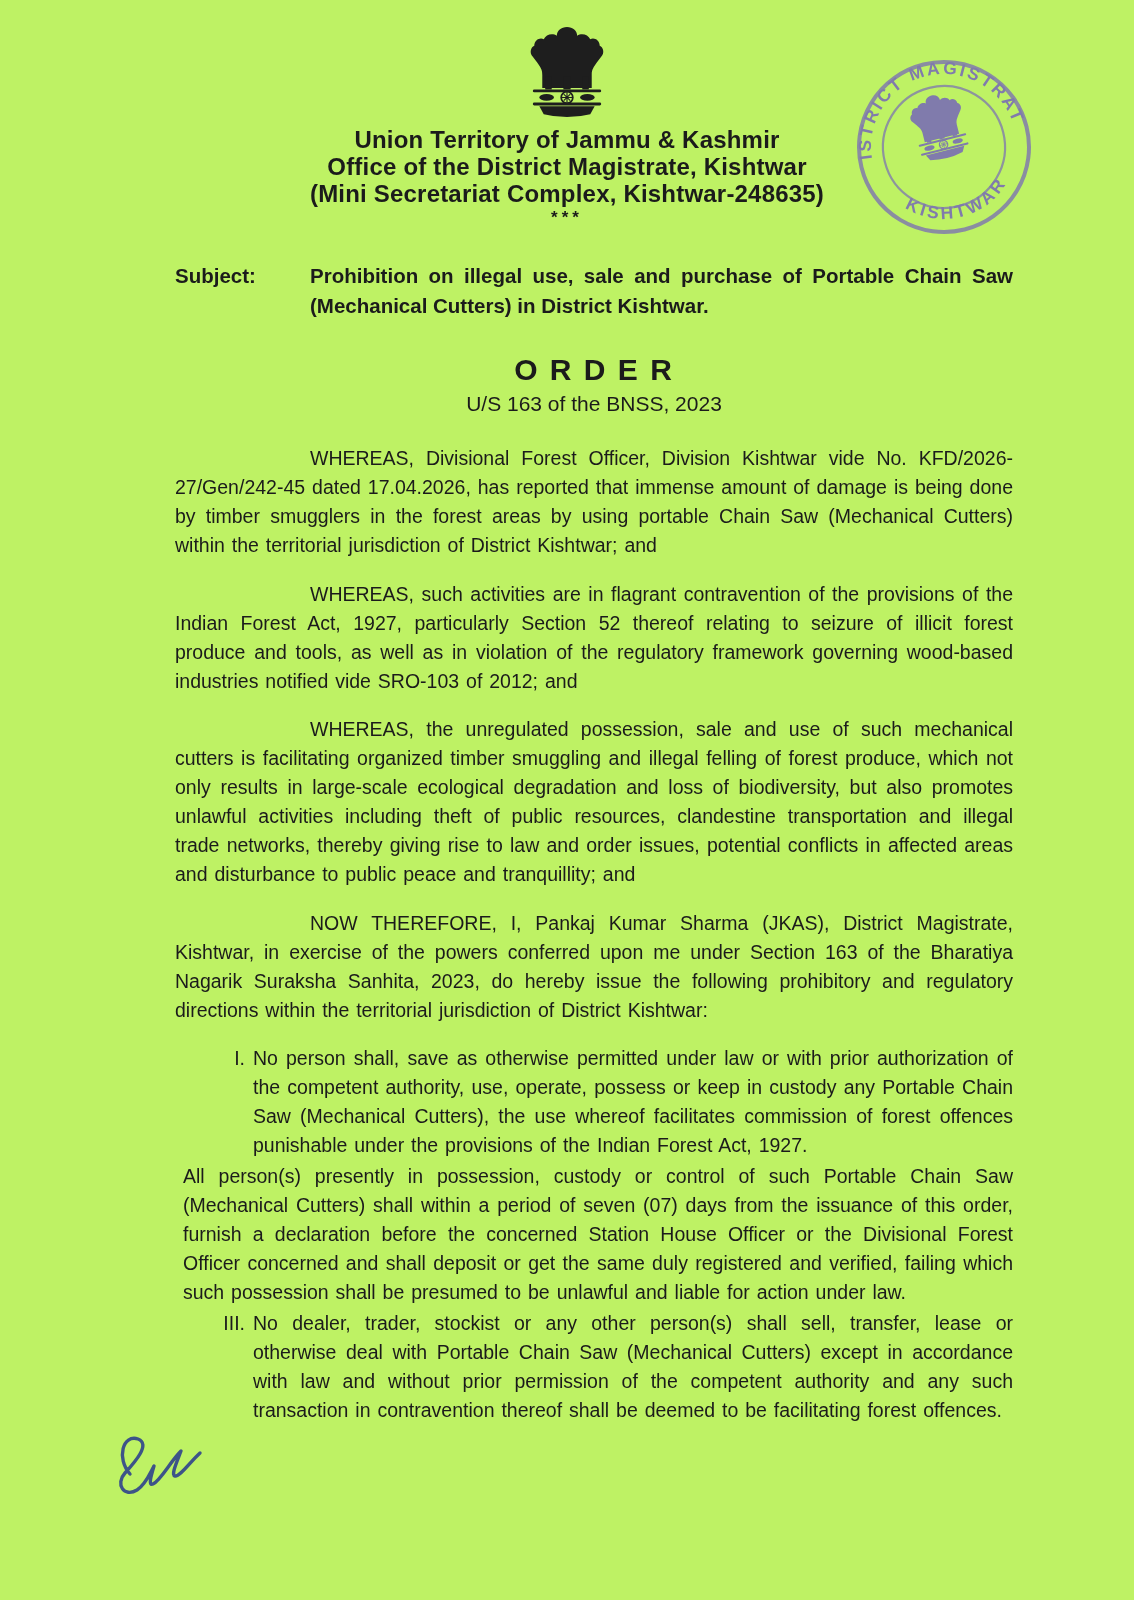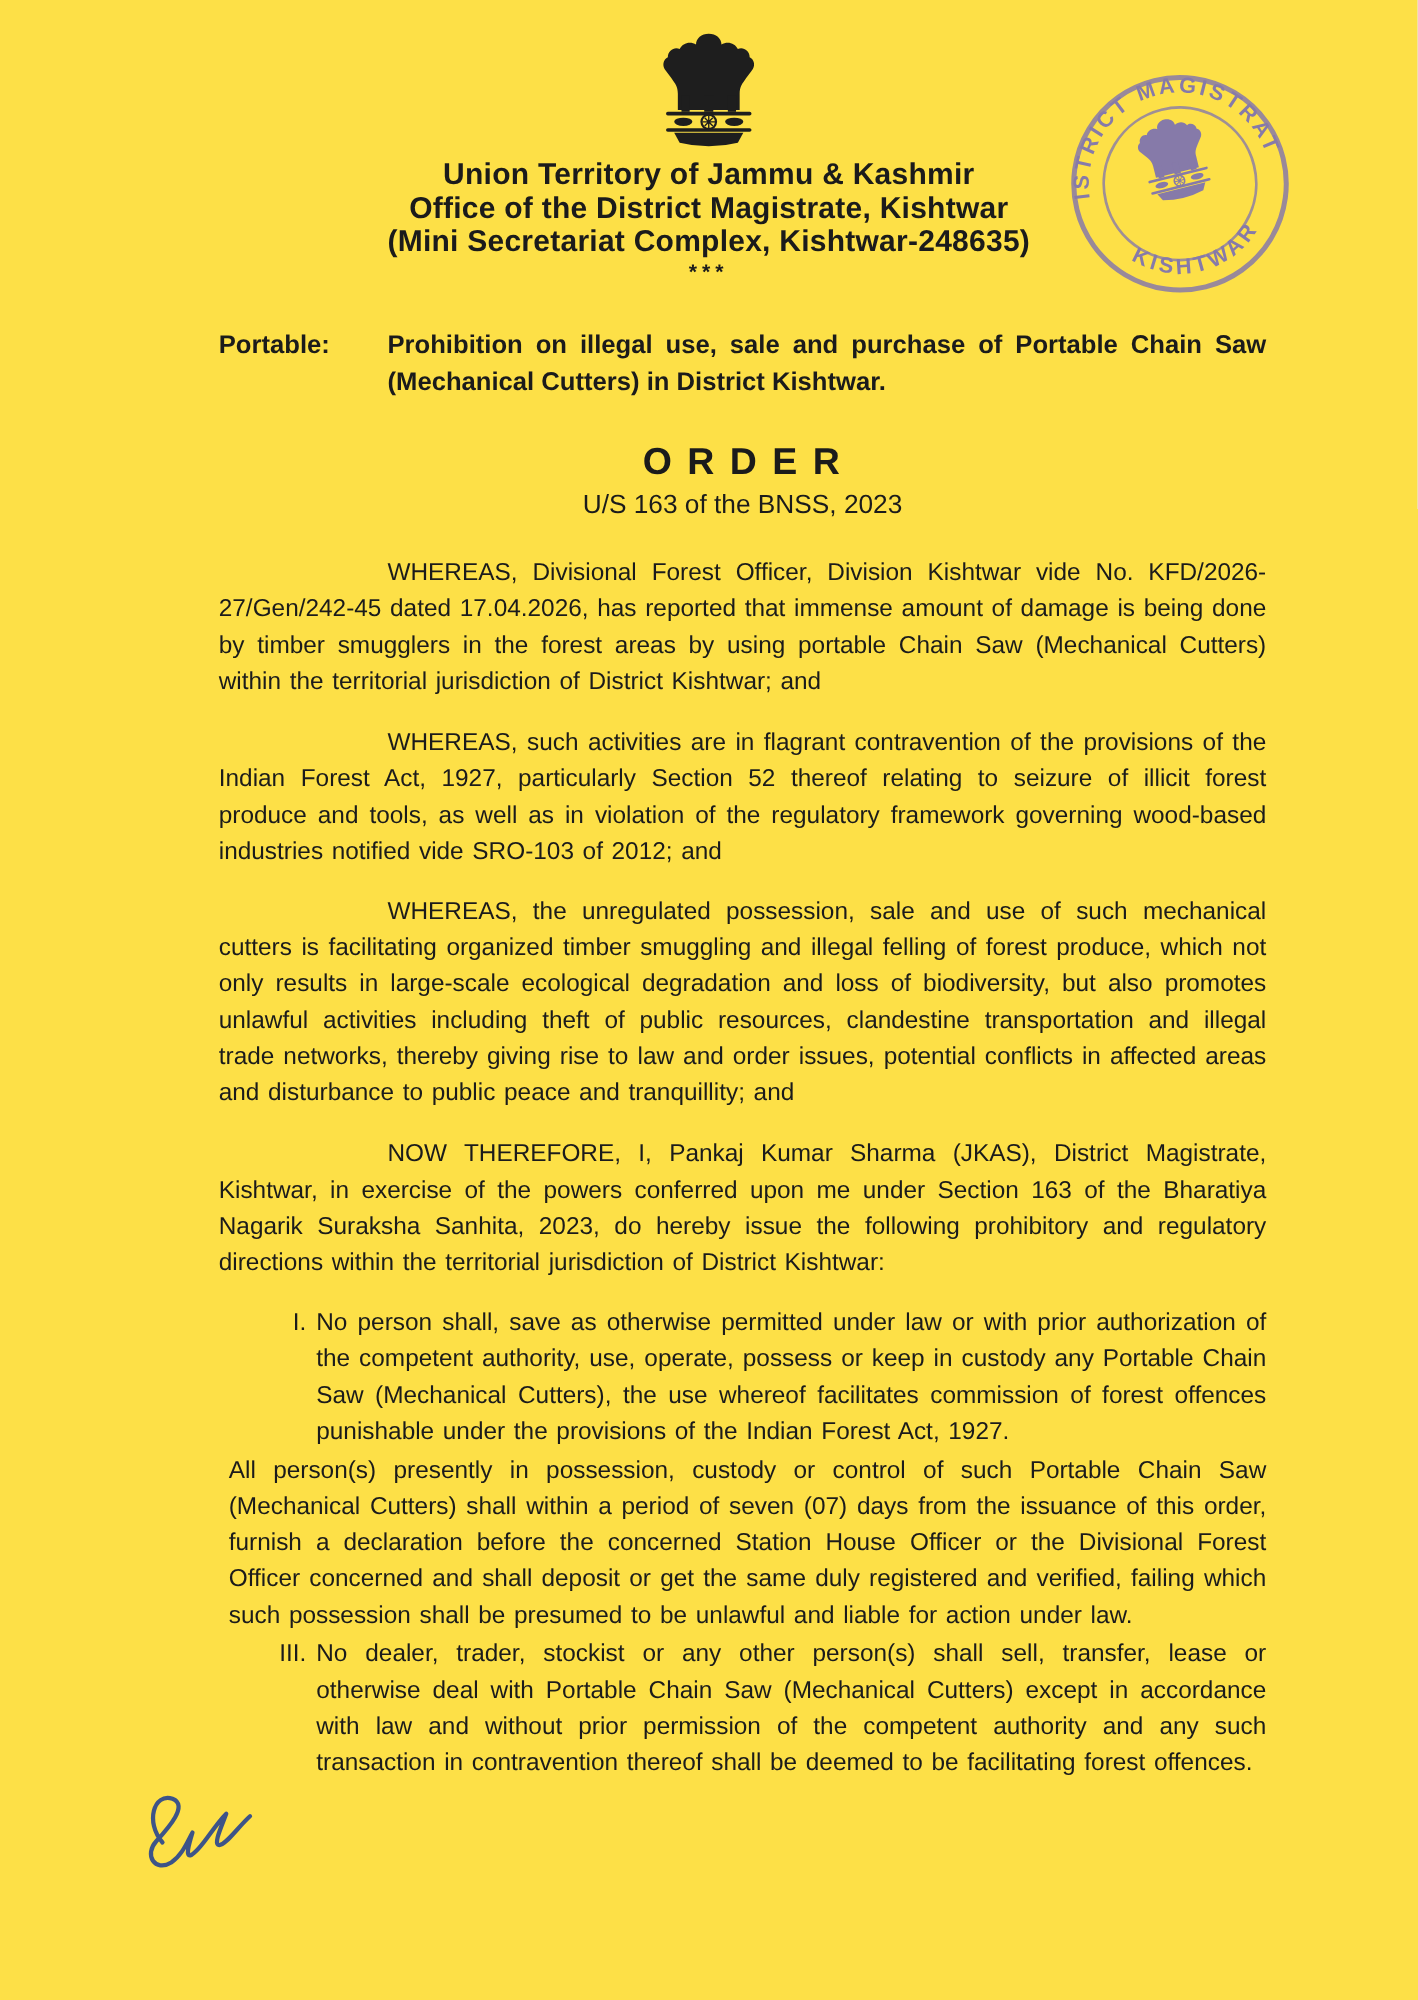--- a/index.html
+++ b/index.html
@@ -1,18 +1,18 @@
 <!DOCTYPE html>
 <html><head>
 <meta charset="utf-8">
 <style>
   html,body { margin:0; padding:0; background:#e8e8e6; }
   .page {
     position:relative; width:1134px; height:1600px; margin:0 auto;
-    background:#fde047; color:#1b1b1b; overflow:hidden;
+    background:#bef264; color:#1b1b1b; overflow:hidden;
     font-family:"Liberation Sans", sans-serif;
   }
   
   .header { padding-top:24px; text-align:center; }
   .emblem-svg { width:90px; height:96px; color:#1e1e1e; display:block; margin:0 auto 6px; }
   .h-line { font-weight:bold; font-size:24px; line-height:27px; letter-spacing:.2px; }
   .contact { font-weight:bold; font-size:14.5px; line-height:18px; margin-top:2px; }
   .contact .email { text-decoration:underline; }
   .stars { font-weight:bold; font-size:17px; letter-spacing:4px; line-height:18px; margin-top:2px; }
   
@@ -88,21 +88,21 @@
         <g transform="translate(63,42) scale(0.52)">
           <use href="#sym-emblem" width="120" height="132"></use>
         </g>
       </g>
     </svg>
   </div>
 
   <div class="content">
 
     <div class="subject-row">
-      <div class="subject-label">Portable:</div>
+      <div class="subject-label">Subject:</div>
       <div class="subject-text">Prohibition on illegal use, sale and purchase of Portable Chain Saw (Mechanical Cutters) in District Kishtwar.</div>
     </div>
 
     <div class="order-title">O R D E R</div>
     <div class="order-subtitle">U/S 163 of the BNSS, 2023</div>
 
     <p class="para first"><span class="bold">WHEREAS</span><span>, Divisional Forest Officer, Division Kishtwar vide No. KFD/2026-27/Gen/242-45 dated 17.04.2026, has reported that immense amount of damage is being done by timber smugglers in the forest areas by using portable Chain Saw (Mechanical Cutters) within the territorial jurisdiction of District Kishtwar; and</span></p>
     <p class="para"><span class="bold">WHEREAS</span><span>, such activities are in flagrant contravention of the provisions of the </span><span class="bold">Indian Forest Act, 1927</span><span>, particularly Section 52 thereof relating to seizure of illicit forest produce and tools, as well as in violation of the regulatory framework governing wood-based industries notified vide SRO-103 of 2012; and</span></p>
     <p class="para"><span class="bold">WHEREAS</span><span>, the unregulated possession, sale and use of such mechanical cutters is facilitating organized timber smuggling and illegal felling of forest produce, which not only results in large-scale ecological degradation and loss of biodiversity, but also promotes unlawful activities including theft of public resources, clandestine transportation and illegal trade networks, thereby giving rise to law and order issues, potential conflicts in affected areas and disturbance to public peace and tranquillity; and</span></p>
     <p class="para"><span class="bold">NOW THEREFORE</span><span>, I, </span><span class="bold">Pankaj Kumar Sharma (JKAS), District Magistrate, Kishtwar</span><span>, in exercise of the powers conferred upon me under Section </span><span class="bold">163 of the Bharatiya Nagarik Suraksha Sanhita, 2023</span><span>, do hereby issue the following prohibitory and regulatory directions within the territorial jurisdiction of District Kishtwar:</span></p>

